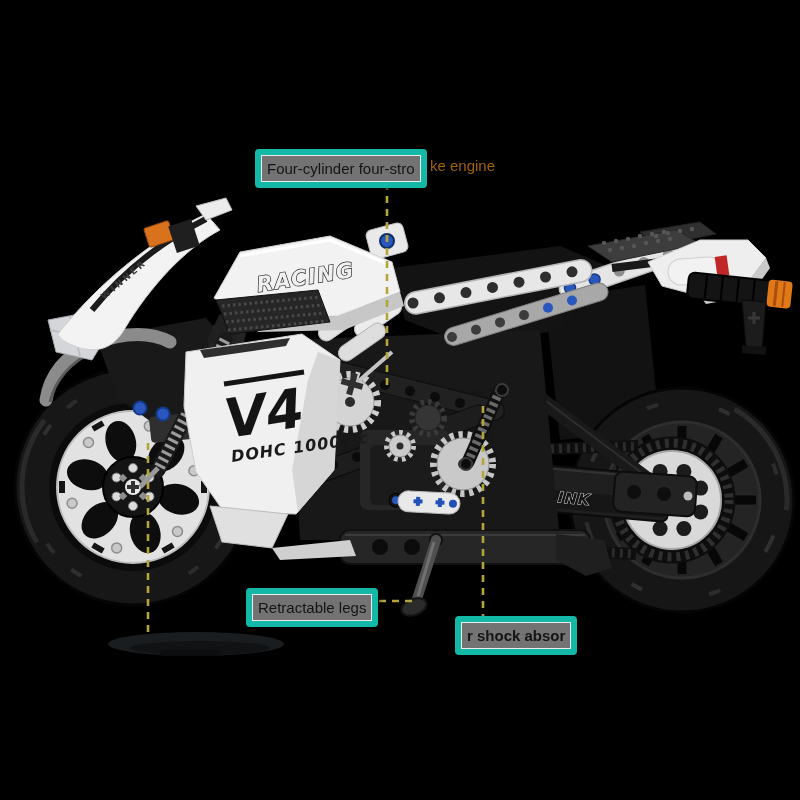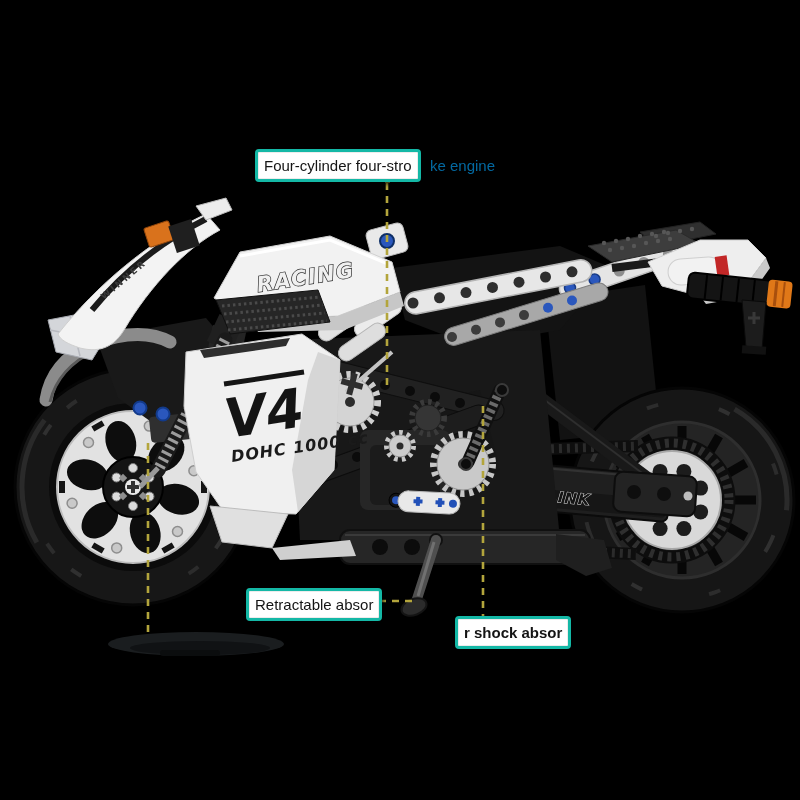--- a/index.html
+++ b/index.html
@@ -2,22 +2,22 @@
 <html><head>
 <meta charset="utf-8">
 <style>
   html,body{margin:0;padding:0;background:#000;}
   .stage{
     position:relative;width:800px;height:800px;background:#000;
     overflow:hidden;font-family:"Liberation Sans",sans-serif;
   }
   .stage svg{position:absolute;left:0;top:0;}
   .callout{
-    position:absolute;display:inline-block;background:#ffffff;
-    border:3px solid #14b8a6;border-radius:4px;
+    position:absolute;display:inline-block;background:#737373;
+    border:6px solid #14b8a6;border-radius:4px;
     box-shadow:1px 2px 4px rgba(0,0,0,.85), inset 0 0 0 1px #ececec;
     color:#141414;font-size:15px;line-height:19px;padding:4px 6px;
     white-space:nowrap;z-index:5;
   }
   .dim-label{
     position:absolute;font-size:15px;line-height:19px;white-space:nowrap;z-index:4;
   }
   svg text{font-family:"DejaVu Sans",sans-serif;}
 </style>
 </head>
@@ -369,23 +369,23 @@
     <line x1="387" y1="183" x2="387" y2="388" stroke="#b3a53c"></line>
     <line x1="366" y1="601" x2="413" y2="601" stroke="#b3a53c"></line>
     <line x1="483" y1="406" x2="483" y2="616" stroke="#b3a53c"></line>
     <line x1="148" y1="443" x2="148" y2="637" stroke="#b3a53c"></line>
   </g>
 </svg>
 
 <div class="callout" style="left:255px;top:149px;">
   <span>Four-cylinder four-stro</span>
 </div>
-<span class="dim-label" style="left:430px;top:156px;color:#0369a1;">ke engine</span>
+<span class="dim-label" style="left:430px;top:156px;color:#a16207;">ke engine</span>
 
 <div class="callout" style="left:246px;top:588px;">
-  <span>Retractable absor</span>
+  <span>Retractable legs</span>
 </div>
 
 <div class="callout" style="left:455px;top:616px;font-weight:bold;">
   <span>r shock absor</span>
 </div>
 
 </div>
 
 </body></html>

